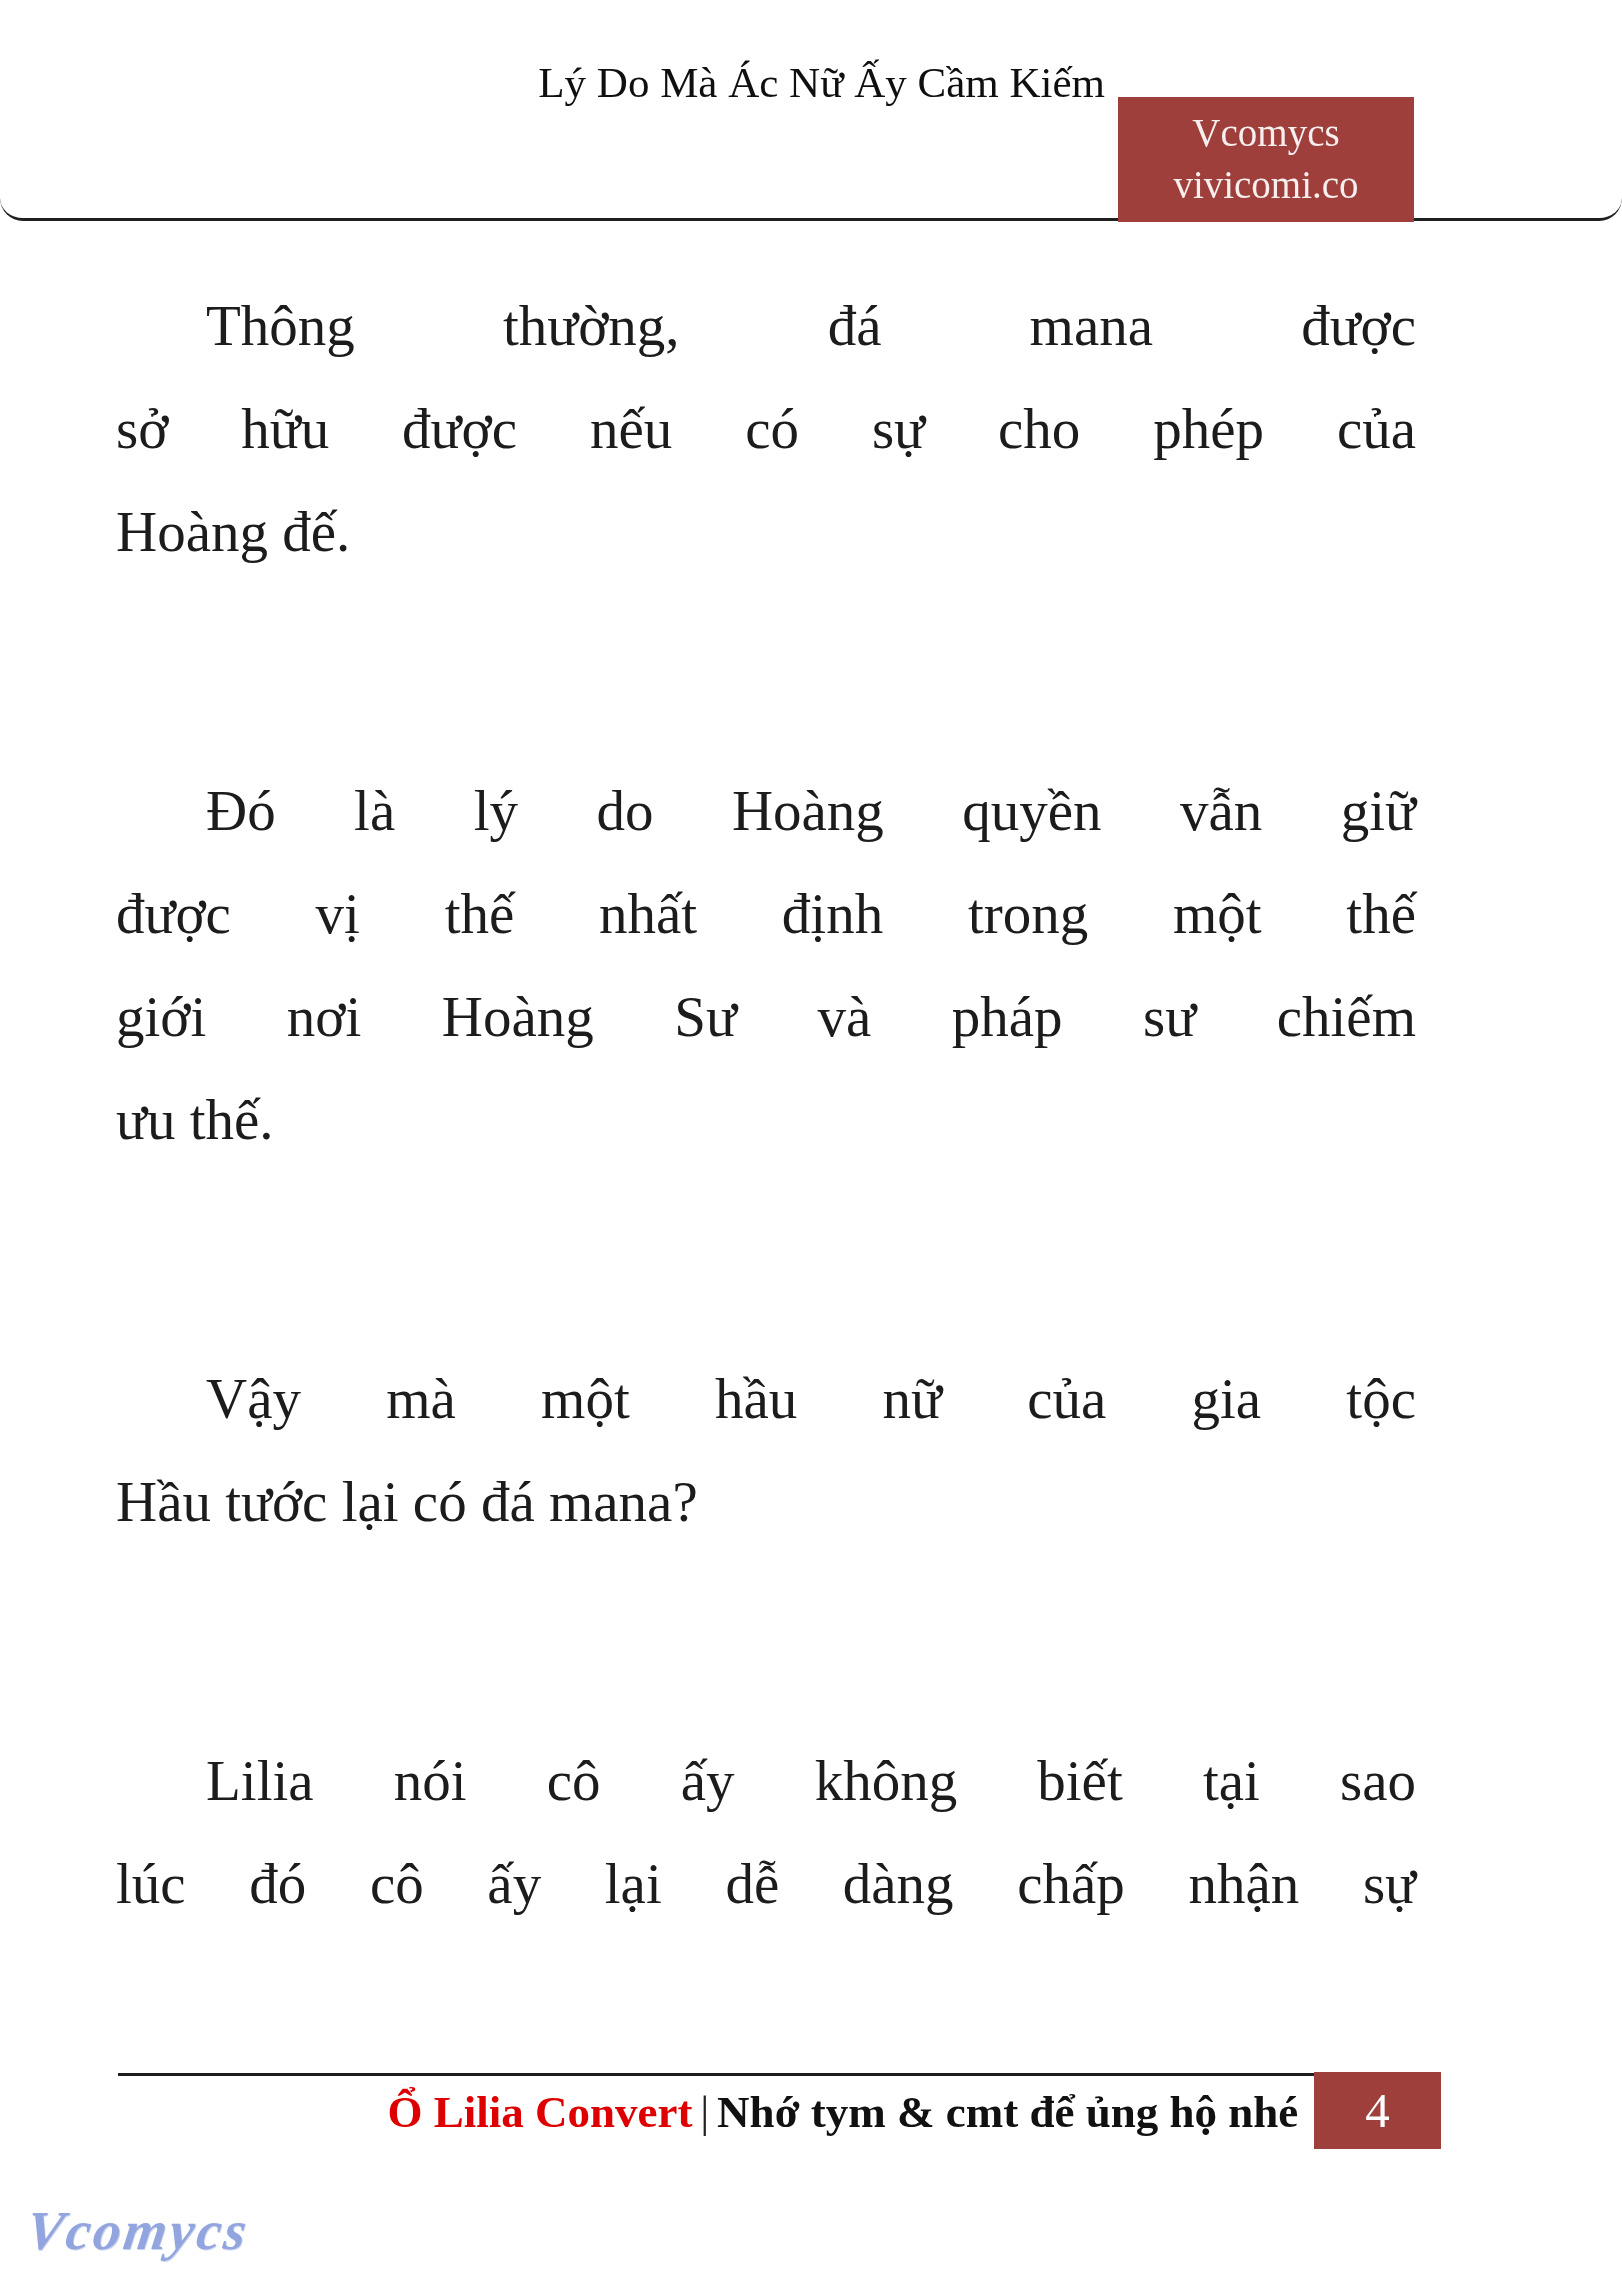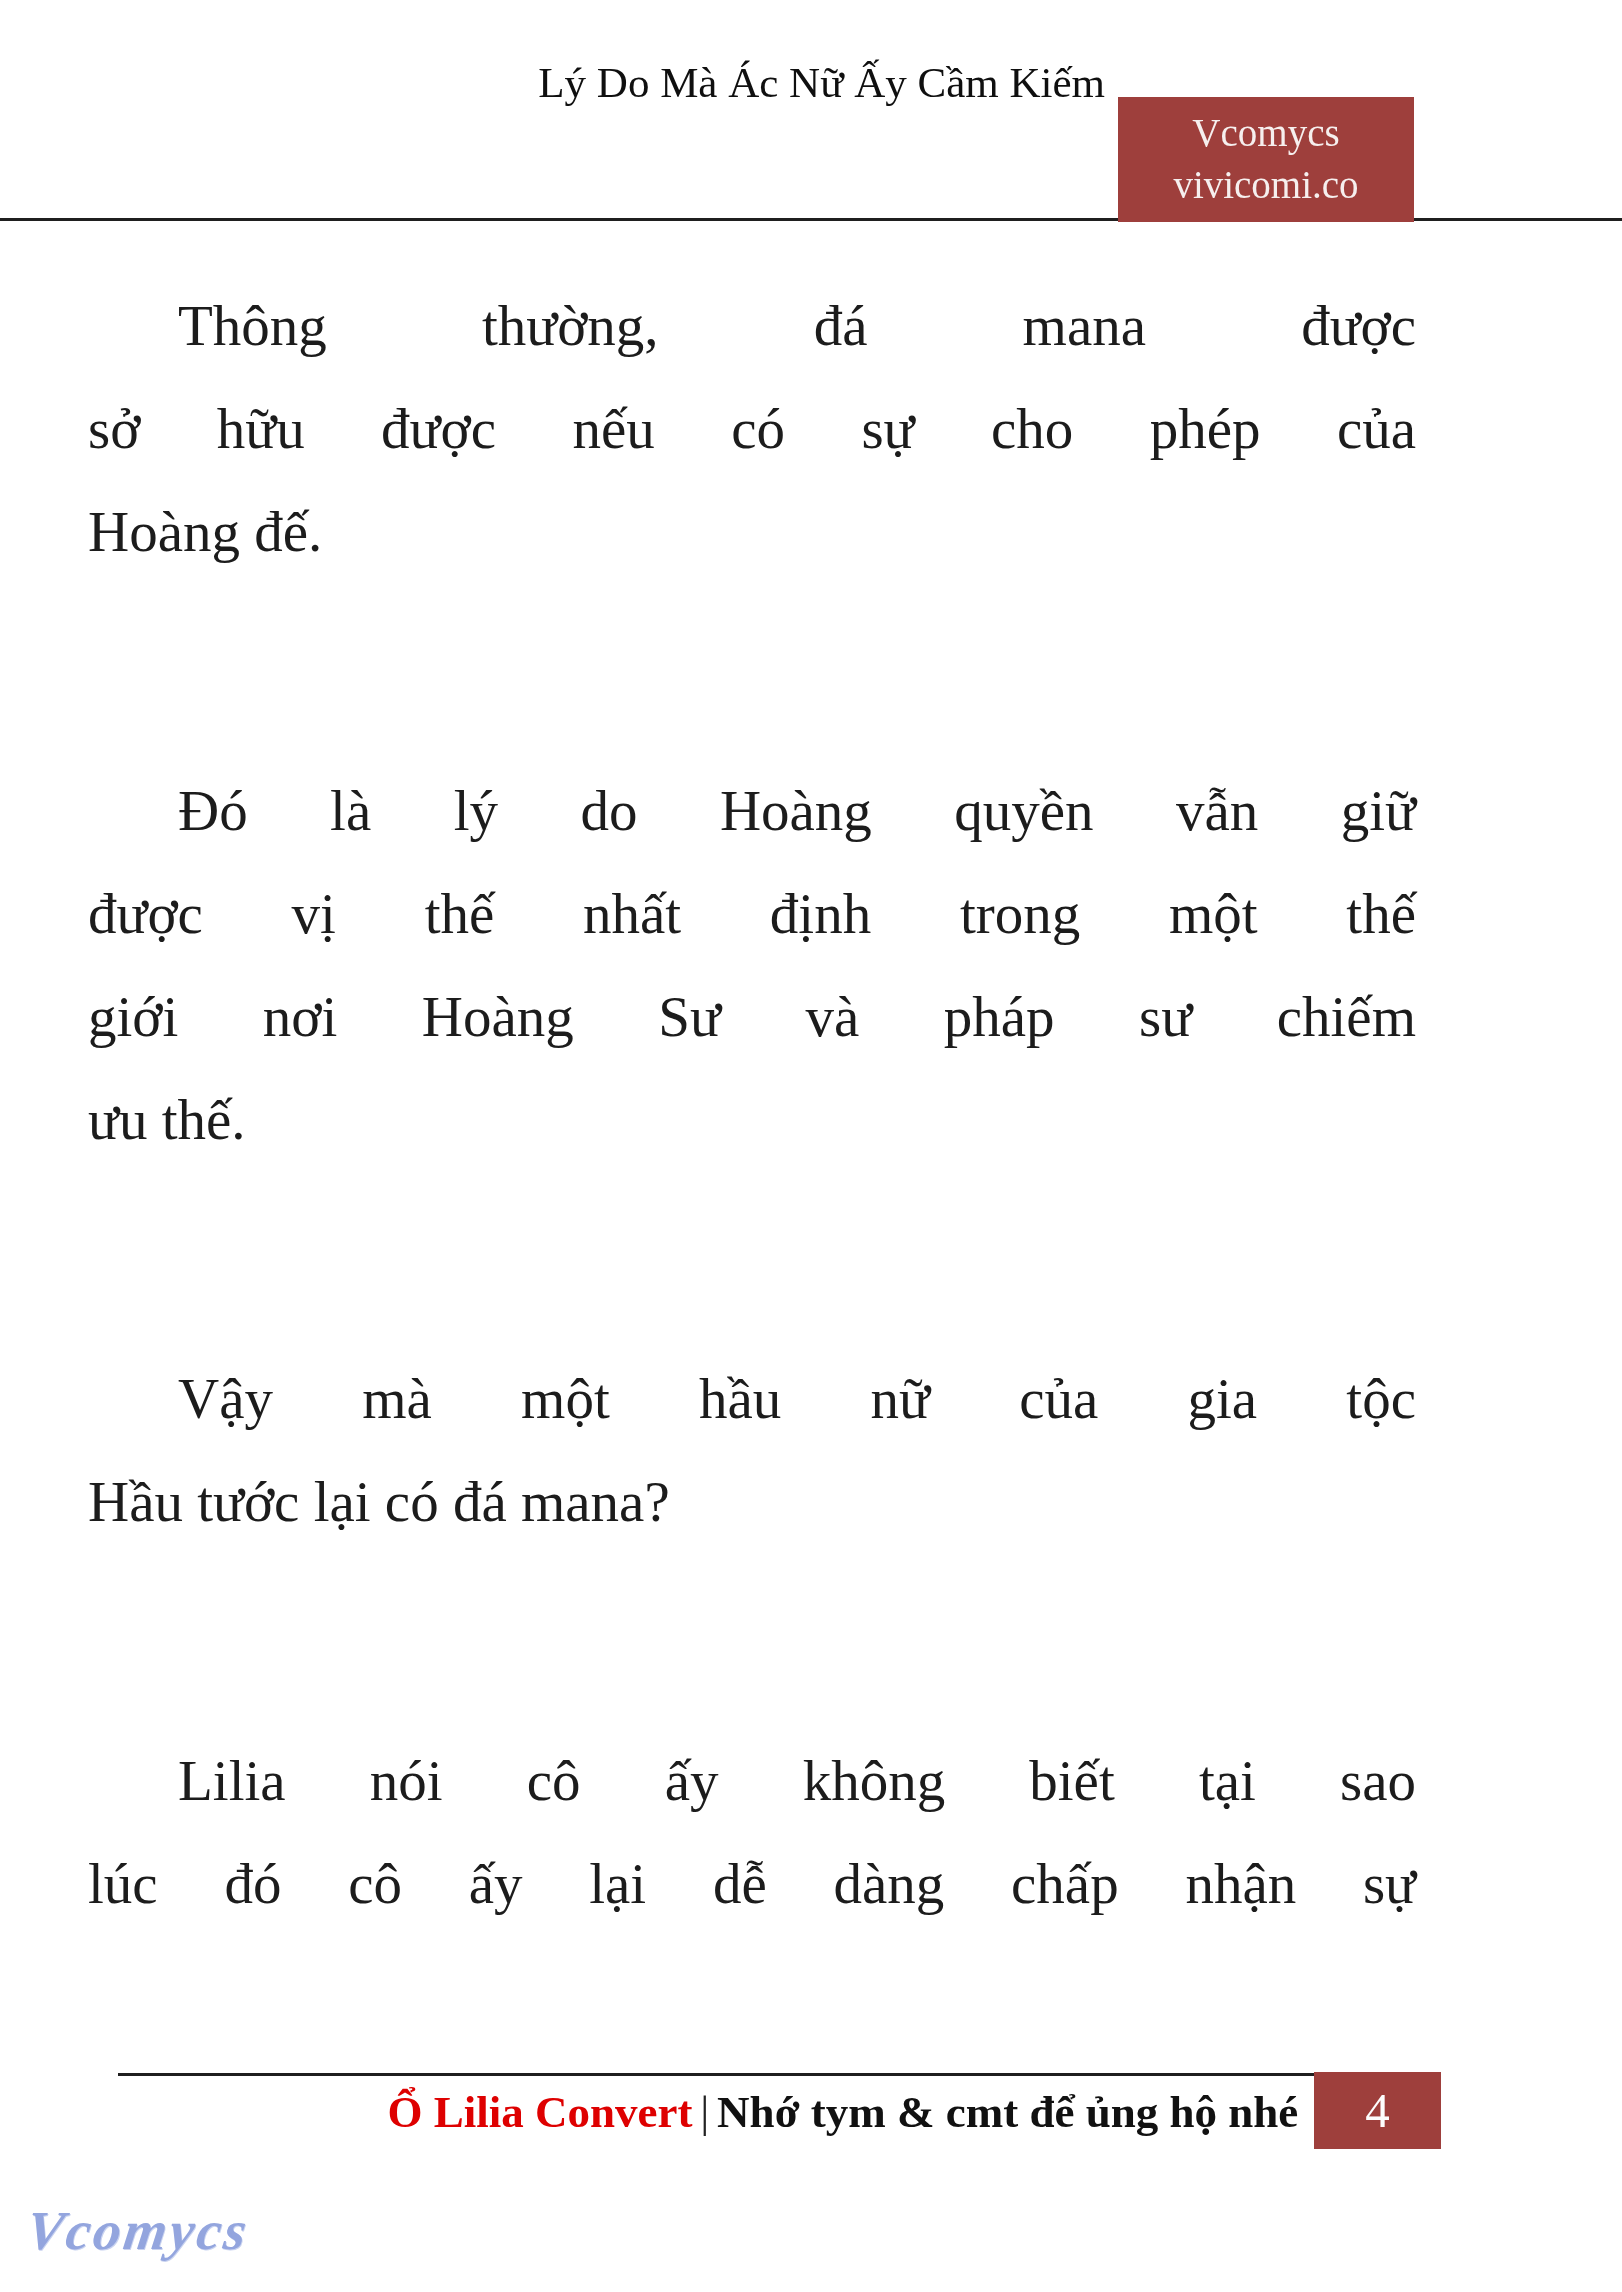--- a/index.html
+++ b/index.html
@@ -10,20 +10,21 @@
     background:#ffffff;
     font-family:"Liberation Serif","DejaVu Serif",serif;
     overflow:hidden;
   }
 
   
   .header {
     position:relative;
     height:218px;
     border-bottom:3.9px solid #1f1f1f;
+    border-radius:23px;
   }
   .header-titles {
     position:absolute;
     top:55px; right:517px;
     text-align:right;
     font-size:43px;
     line-height:56px;
     color:#0f0f0f;
     white-space:nowrap;
   }
@@ -32,21 +33,21 @@
     right:208px; bottom:-3.9px;
     width:296px; height:125px;
     background:#9e3f3c;
     color:#f6efee;
     display:flex; flex-direction:column;
     align-items:center; justify-content:center;
     font-size:39px; line-height:52px;
   }
 
   
-  .main { padding:53px 206px 0 88px; }
+  .main { padding:53px 206px 0 116px; }
   .para {
     margin:0 0 176px 0;
     font-size:57px;
     line-height:103px;
     color:#1c1c1c;
   }
   .pline { display:block; text-align:justify; text-align-last:justify; }
   .pline.left-last { text-align-last:left; }
   .pline.indent { text-indent:90px; }
 

